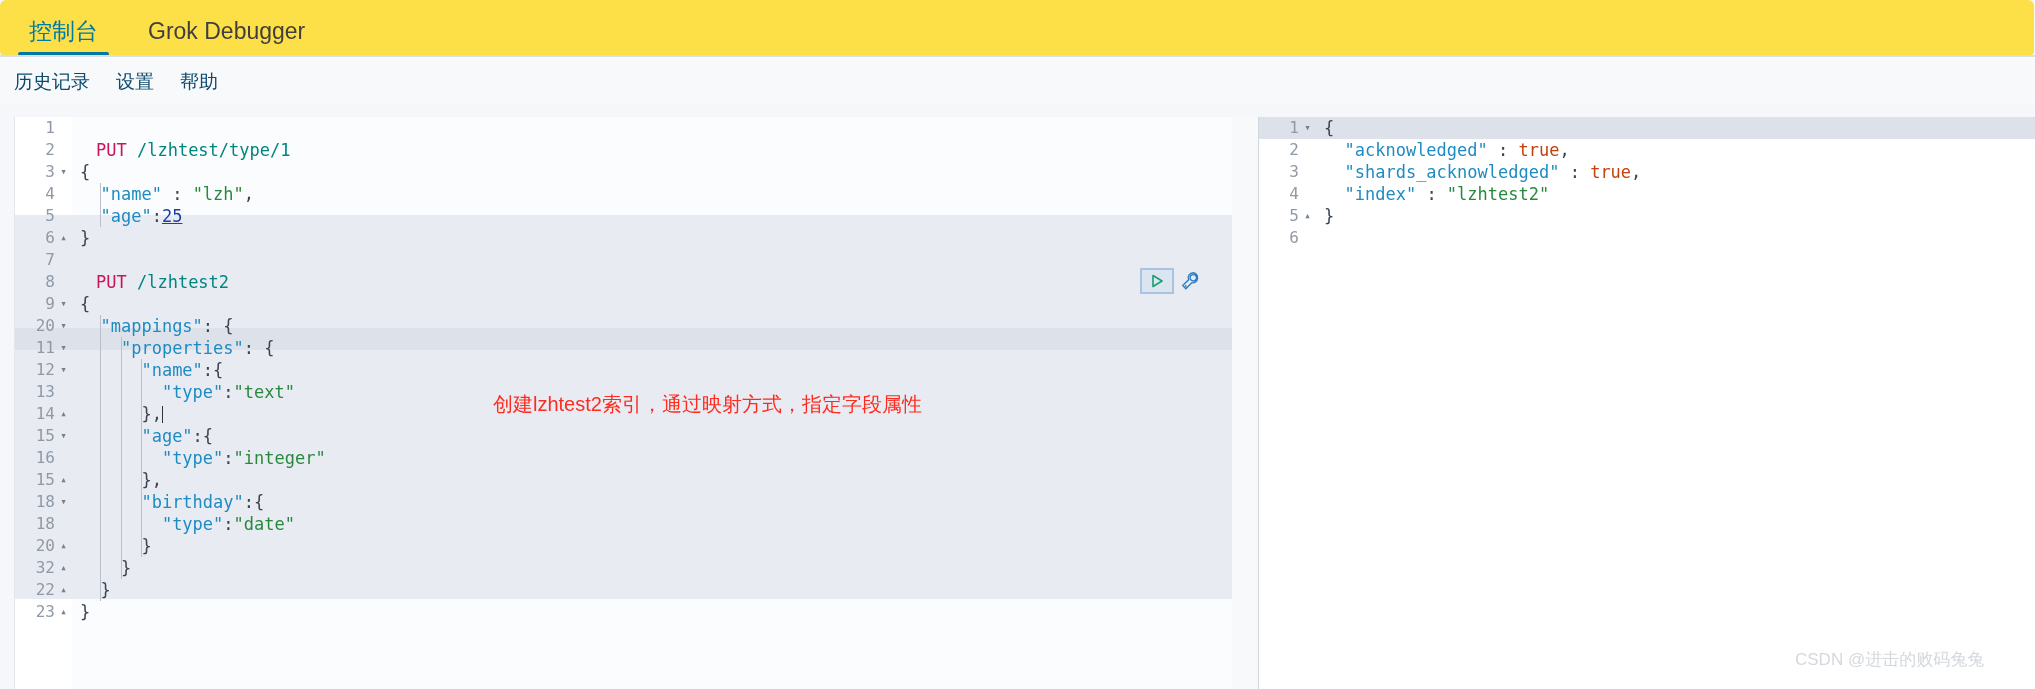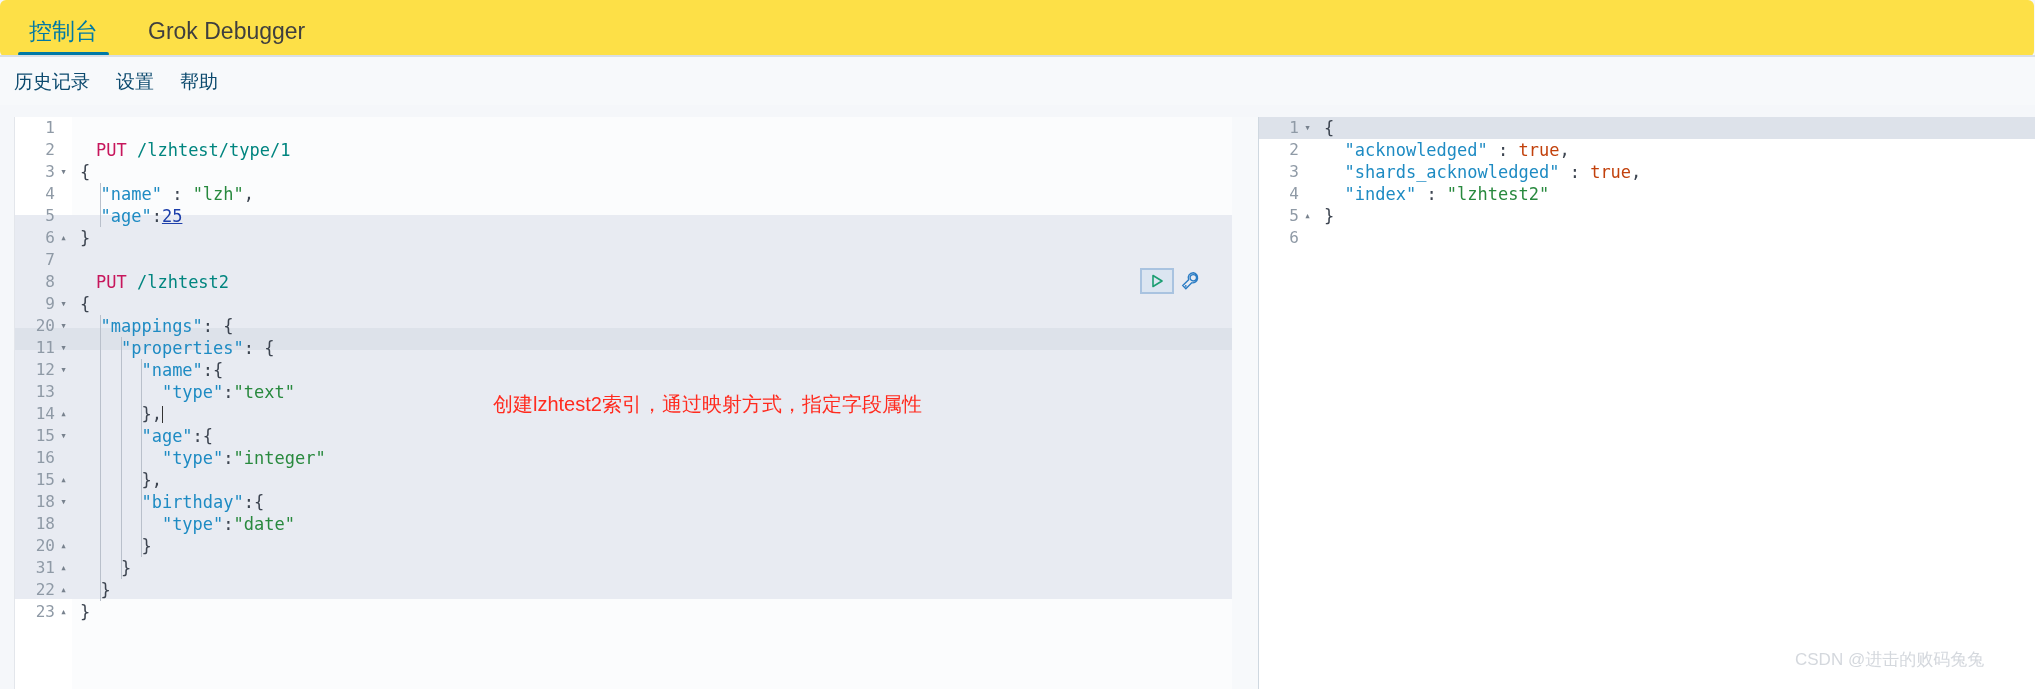--- a/index.html
+++ b/index.html
@@ -157,21 +157,21 @@
       <div class="ln"><span class="num">11</span><span class="fold">▾</span><span class="txt"><span class="guide" style="left: 28.4px;"></span><span class="guide" style="left: 48.8px;"></span><span>    </span><span class="k-key">"properties"</span><span class="k-punct">: {</span></span></div>
       <div class="ln"><span class="num">12</span><span class="fold">▾</span><span class="txt"><span class="guide" style="left: 28.4px;"></span><span class="guide" style="left: 48.8px;"></span><span class="guide" style="left: 69.2px;"></span><span>      </span><span class="k-key">"name"</span><span class="k-punct">:{</span></span></div>
       <div class="ln"><span class="num">13</span><span class="fold"></span><span class="txt"><span class="guide" style="left: 28.4px;"></span><span class="guide" style="left: 48.8px;"></span><span class="guide" style="left: 69.2px;"></span><span>        </span><span class="k-key">"type"</span><span class="k-punct">:</span><span class="k-str">"text"</span></span></div>
       <div class="ln"><span class="num">14</span><span class="fold">▴</span><span class="txt"><span class="guide" style="left: 28.4px;"></span><span class="guide" style="left: 48.8px;"></span><span class="guide" style="left: 69.2px;"></span><span>      </span><span class="k-punct">},</span><span class="caret"></span></span></div>
       <div class="ln"><span class="num">15</span><span class="fold">▾</span><span class="txt"><span class="guide" style="left: 28.4px;"></span><span class="guide" style="left: 48.8px;"></span><span class="guide" style="left: 69.2px;"></span><span>      </span><span class="k-key">"age"</span><span class="k-punct">:{</span></span></div>
       <div class="ln"><span class="num">16</span><span class="fold"></span><span class="txt"><span class="guide" style="left: 28.4px;"></span><span class="guide" style="left: 48.8px;"></span><span class="guide" style="left: 69.2px;"></span><span>        </span><span class="k-key">"type"</span><span class="k-punct">:</span><span class="k-str">"integer"</span></span></div>
       <div class="ln"><span class="num">15</span><span class="fold">▴</span><span class="txt"><span class="guide" style="left: 28.4px;"></span><span class="guide" style="left: 48.8px;"></span><span class="guide" style="left: 69.2px;"></span><span>      </span><span class="k-punct">},</span></span></div>
       <div class="ln"><span class="num">18</span><span class="fold">▾</span><span class="txt"><span class="guide" style="left: 28.4px;"></span><span class="guide" style="left: 48.8px;"></span><span class="guide" style="left: 69.2px;"></span><span>      </span><span class="k-key">"birthday"</span><span class="k-punct">:{</span></span></div>
       <div class="ln"><span class="num">18</span><span class="fold"></span><span class="txt"><span class="guide" style="left: 28.4px;"></span><span class="guide" style="left: 48.8px;"></span><span class="guide" style="left: 69.2px;"></span><span>        </span><span class="k-key">"type"</span><span class="k-punct">:</span><span class="k-str">"date"</span></span></div>
       <div class="ln"><span class="num">20</span><span class="fold">▴</span><span class="txt"><span class="guide" style="left: 28.4px;"></span><span class="guide" style="left: 48.8px;"></span><span class="guide" style="left: 69.2px;"></span><span>      </span><span class="k-punct">}</span></span></div>
-      <div class="ln"><span class="num">31</span><span class="fold">▴</span><span class="txt"><span class="guide" style="left: 28.4px;"></span><span class="guide" style="left: 48.8px;"></span><span>    </span><span class="k-punct">}</span></span></div>
+      <div class="ln"><span class="num">32</span><span class="fold">▴</span><span class="txt"><span class="guide" style="left: 28.4px;"></span><span class="guide" style="left: 48.8px;"></span><span>    </span><span class="k-punct">}</span></span></div>
       <div class="ln"><span class="num">22</span><span class="fold">▴</span><span class="txt"><span class="guide" style="left: 28.4px;"></span><span>  </span><span class="k-punct">}</span></span></div>
       <div class="ln"><span class="num">23</span><span class="fold">▴</span><span class="txt"><span class="k-punct">}</span></span></div>
     </div>
 </div>
 
 <div id="gap-strip"></div>
 
 <div id="actions">
   <div id="play-btn">
     <svg width="16" height="16" viewBox="0 0 16 16">

